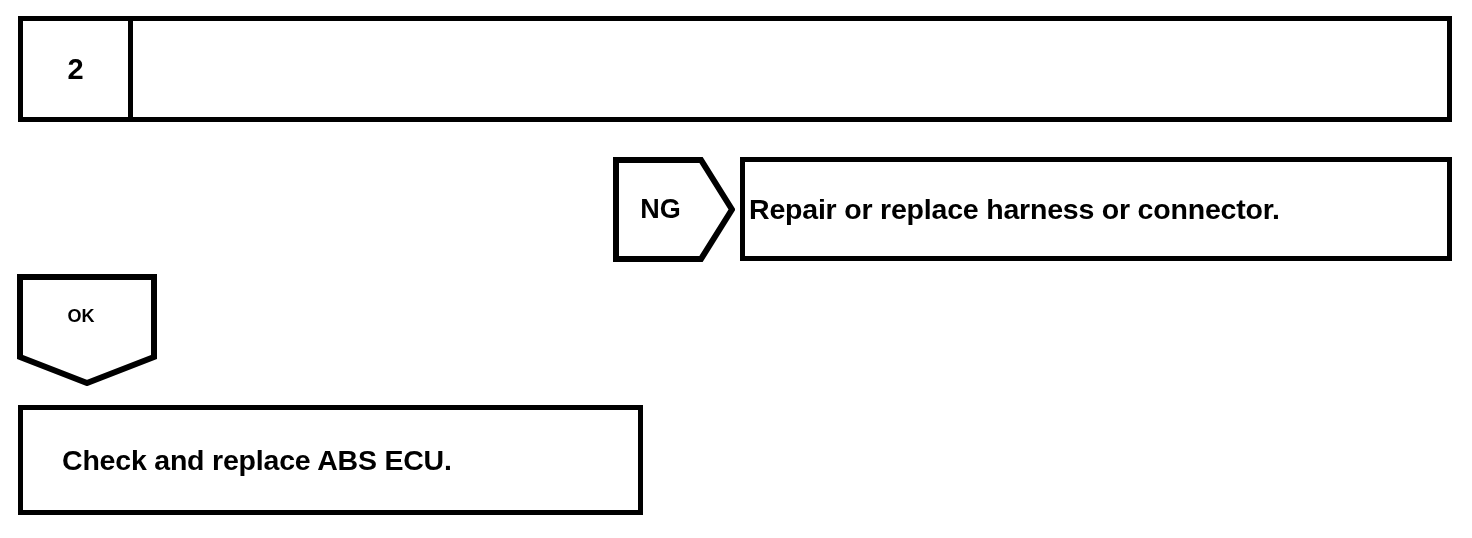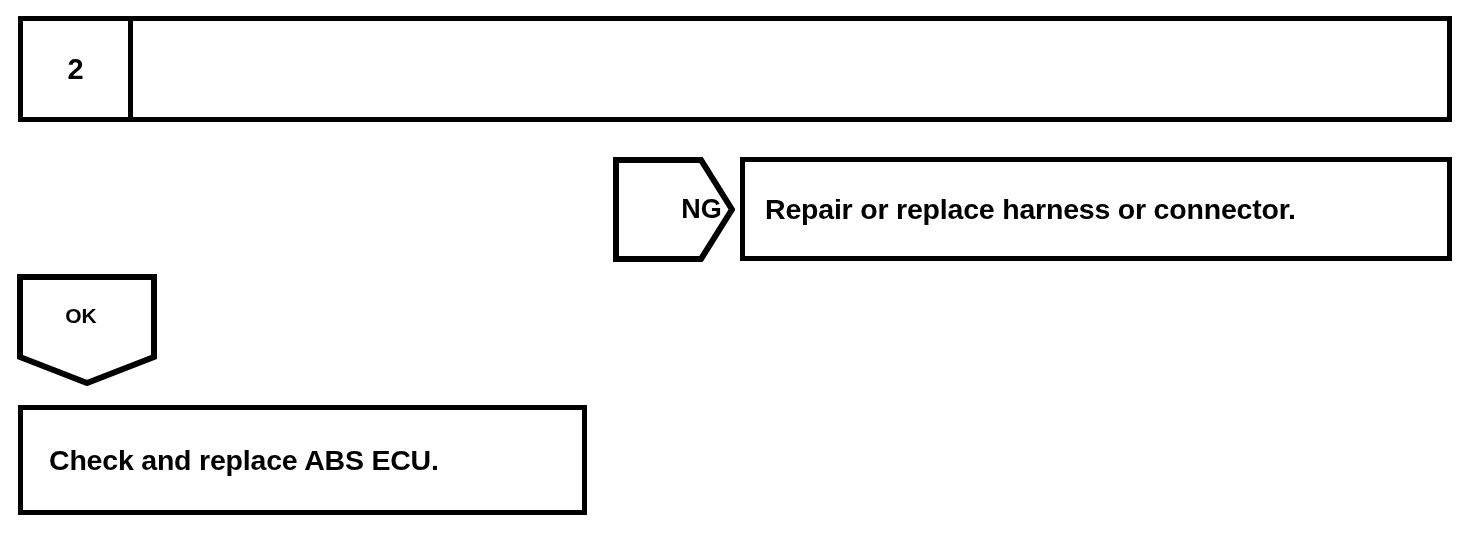--- a/index.html
+++ b/index.html
@@ -90,36 +90,35 @@
     top: 157px;
     width: 95px;
     height: 105px;
     display: flex;
     align-items: center;
     justify-content: center;
     font-size: 27px;
     font-weight: bold;
     letter-spacing: 0px;
     pointer-events: none;
-    margin-left: 41px;
   }
 
   
   .repair-box {
     position: absolute;
     left: 740px;
     top: 157px;
     width: 712px;
     height: 104px;
     border: 5px solid #000;
     box-sizing: border-box;
     background: #fff;
     display: flex;
     align-items: center;
-    padding-left: 20px;
+    padding-left: 4px;
   }
   .repair-text {
     font-size: 28.5px;
     font-weight: bold;
     letter-spacing: -0.2px;
     line-height: 1.15;
   }
 
   
   .ok-arrow {
@@ -136,39 +135,39 @@
   }
   .ok-label {
     position: absolute;
     left: 17px;
     top: 274px;
     width: 128px;
     height: 84px;
     display: flex;
     align-items: center;
     justify-content: center;
-    font-size: 21px;
+    font-size: 18px;
     font-weight: bold;
     letter-spacing: 0px;
     pointer-events: none;
   }
 
   
   .result-box {
     position: absolute;
     left: 18px;
     top: 405px;
-    width: 569px;
+    width: 625px;
     height: 110px;
     border: 5px solid #000;
     box-sizing: border-box;
     background: #fff;
     display: flex;
     align-items: center;
-    padding-left: 26px;
+    padding-left: 39px;
   }
   .result-text {
     font-size: 28.5px;
     font-weight: bold;
     letter-spacing: -0.2px;
     line-height: 1.15;
   }
 </style>
 </head>
 <body>

